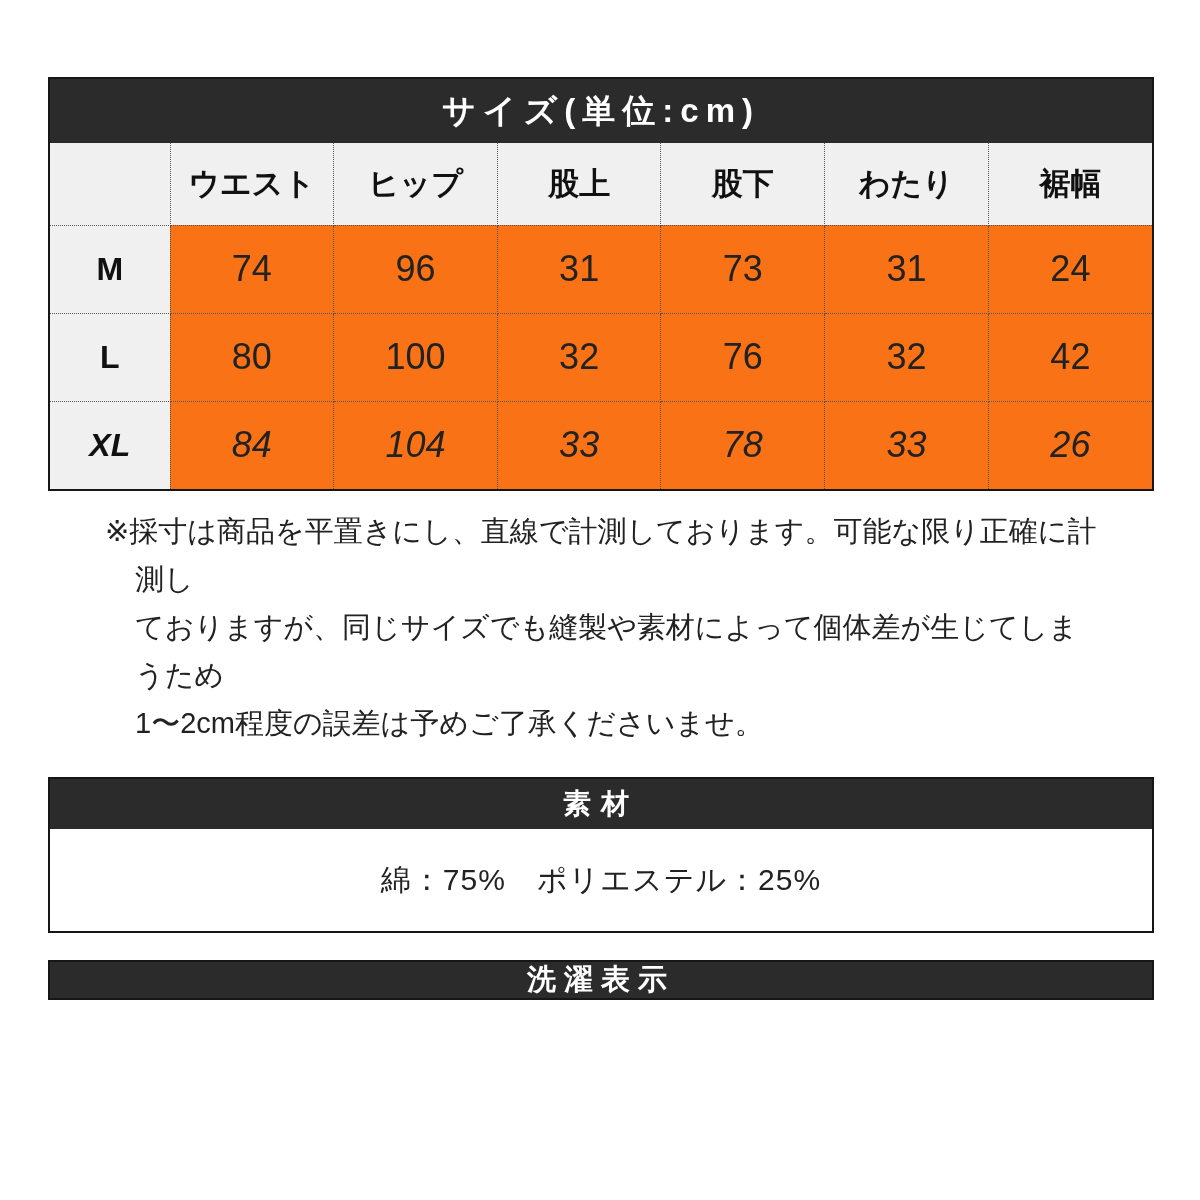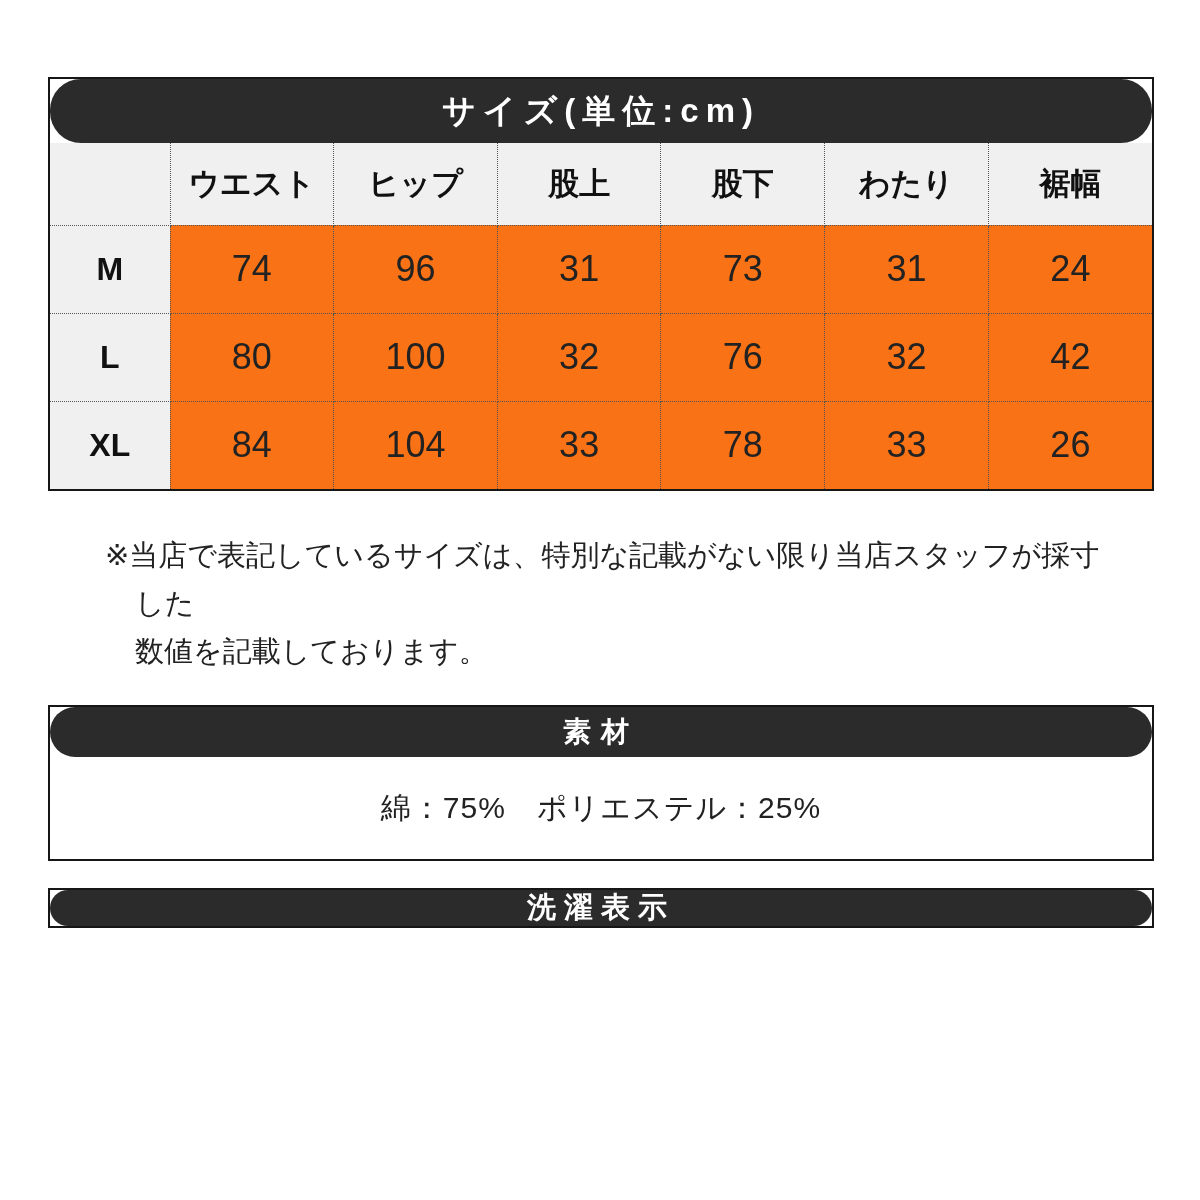--- a/index.html
+++ b/index.html
@@ -11,35 +11,34 @@
     overflow:hidden;
   }
   .content { width:1106px; margin-left:48px; }
 
   .boxed { border:2px solid #161616; background:#ffffff; }
 
   .bar {
     background:#2b2b2b; color:#ffffff;
     display:flex; align-items:center; justify-content:center;
     font-weight:bold;
-    border-radius:31px;
   }
   .bar.size-bar { height:64px; font-size:33px; letter-spacing:7px; }
   .bar.material-bar { height:50px; font-size:28px; letter-spacing:10px; }
   .bar.laundry-bar { height:36px; font-size:29px; letter-spacing:8px; }
 
   .size-wrap { margin-top:77px; }
   table.size-table { width:100%; border-collapse:collapse; table-layout:fixed;padding-left:29px; }
   table.size-table th, table.size-table td {
     border:1px dotted #555; text-align:center; vertical-align:middle;
   }
   table.size-table tr > *:first-child { border-left:0; }
   table.size-table tr > *:last-child { border-right:0; }
   table.size-table tr:first-child > * { border-top:0; }
-  table.size-table tr:last-child > * { border-bottom:0; }
+  table.size-table tr:last-child > * { border-bottom:0;font-style:italic; }
   table.size-table col.label-col { width:120px; }
   table.size-table th {
     height:82px; background:#f0f0f0; font-size:31px; font-weight:bold; color:#111;
   }
   table.size-table td { height:88px; background:#f97316; font-size:36px; font-weight:normal; color:#222; }
   table.size-table td.row-label { background:#f0f0f0; font-size:32px; font-weight:bold; color:#111; }
 
   .note {
     margin-left:57px; margin-right:50px;
     font-size:29px; line-height:48px;
@@ -110,22 +109,23 @@
         <td>104</td>
         <td>33</td>
         <td>78</td>
         <td>33</td>
         <td>26</td>
       </tr>
     </tbody>
       </table>
   </div>
 
-  <p class="note second">※当店で表記しているサイズは、特別な記載がない限り当店スタッフが採寸した
-数値を記載しております。</p>
+  <p class="note first">※採寸は商品を平置きにし、直線で計測しております。可能な限り正確に計測し
+ておりますが、同じサイズでも縫製や素材によって個体差が生じてしまうため
+1〜2cm程度の誤差は予めご了承くださいませ。</p>
 
   <div class="material-wrap boxed">
     <div class="bar material-bar">
       <span>素材</span>
     </div>
     <div class="material-content">綿：75%　ポリエステル：25%</div>
   </div>
 
   <div class="laundry-wrap boxed">
     <div class="bar laundry-bar">

